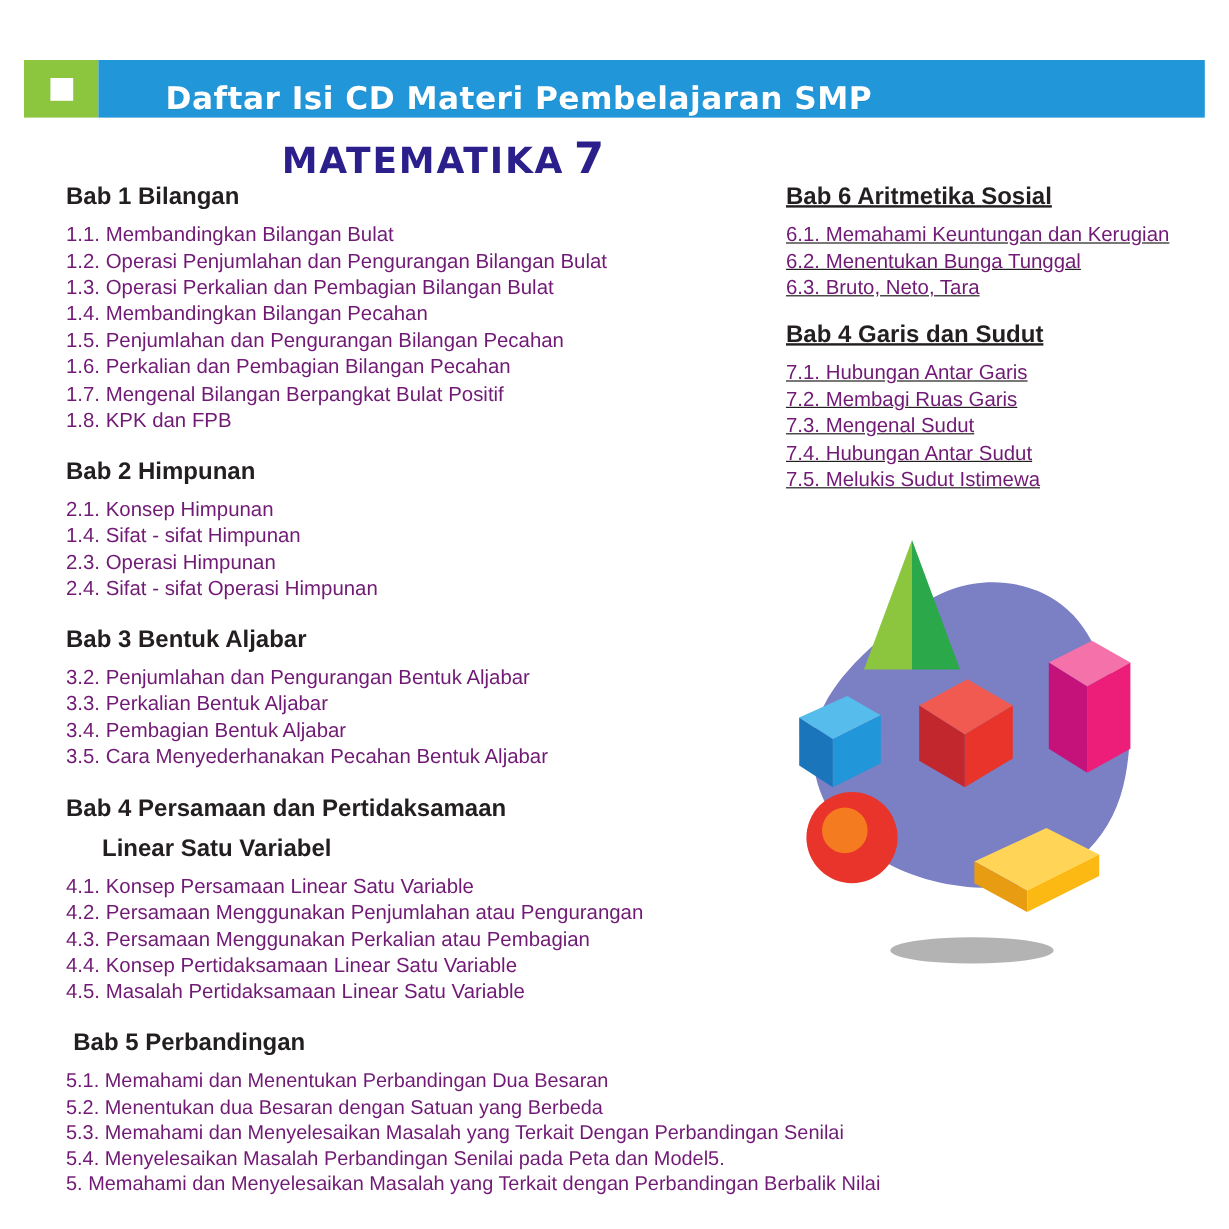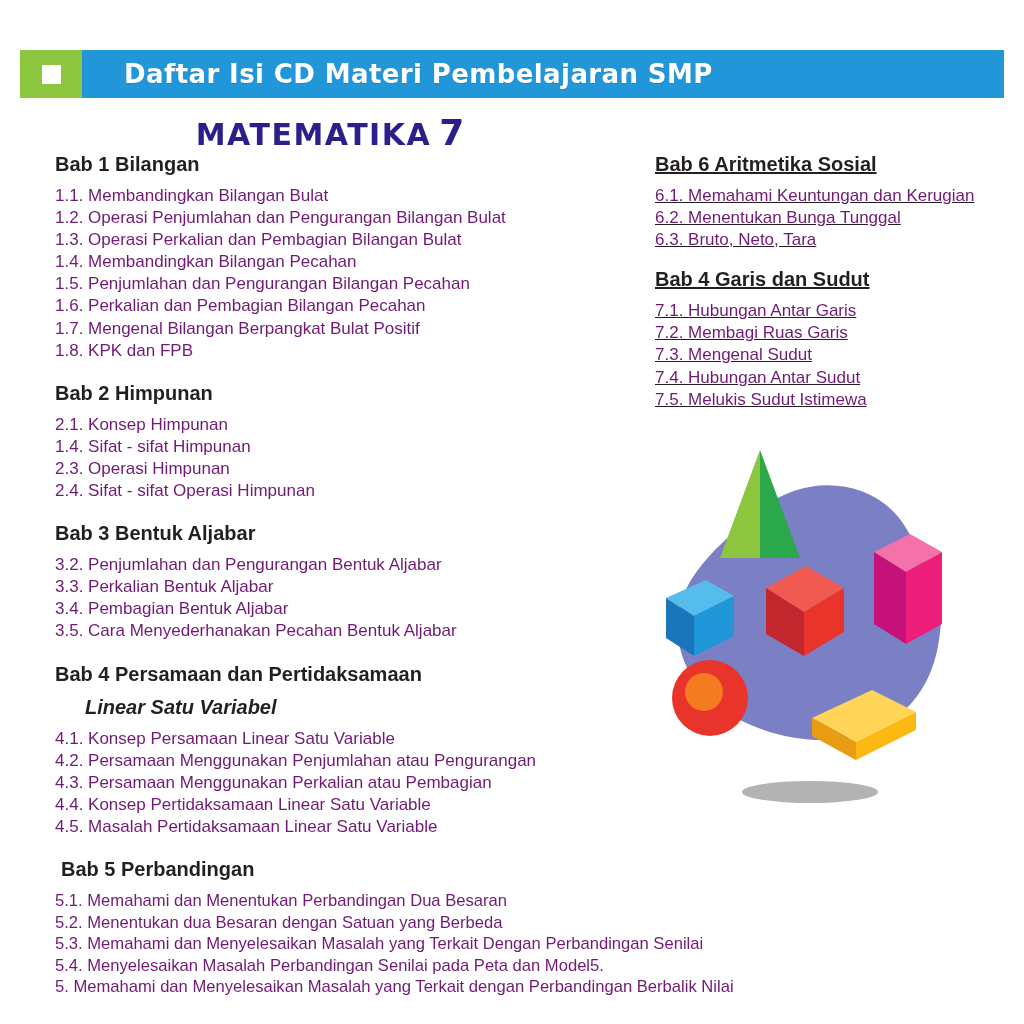--- a/index.html
+++ b/index.html
@@ -42,21 +42,22 @@
   }
   .header-square .inner {
     width: 19px;
     height: 19px;
     background: #ffffff;
   }
   .header-bar {
     flex: 1 1 auto;
     background: #2196d8;
     display: flex;
-    align-items: center;
+    align-items: flex-end;
+    padding-left: 14px;
   }
   .header-title {
     color: #ffffff;
     font-size: 26px;
     font-weight: bold;
     letter-spacing: 0.4px;
     padding-left: 42px;
     font-family: "DejaVu Sans", sans-serif;
     text-shadow: 0 1px 0 rgba(0,0,0,0.08);
   }
@@ -66,20 +67,21 @@
     position: absolute;
     top: 112px;
     left: 0;
     width: 660px;
     text-align: center;
     color: #2b1f8c;
     font-family: "DejaVu Sans", sans-serif;
     font-weight: bold;
     font-size: 30px;
     letter-spacing: 1.5px;
+    padding-left: 39px;
   }
   .subject .grade {
     font-size: 36px;
     margin-left: 8px;
     letter-spacing: 0;
   }
 
   
   .col {
     position: absolute;
@@ -90,21 +92,20 @@
 
   .chapter {
     font-size: 20px;
     font-weight: bold;
     color: #231f20;
     margin: 0 0 8px 0;
     line-height: 1.25;
   }
   .chapter.indent2 {
     padding-left: 30px;
-    font-style: italic;
   }
   .chapter-group {
     margin-bottom: 19px;
   }
   .item {
     font-size: 17px;
     color: #701a75;
     line-height: 1.30;
     white-space: nowrap;
   }

